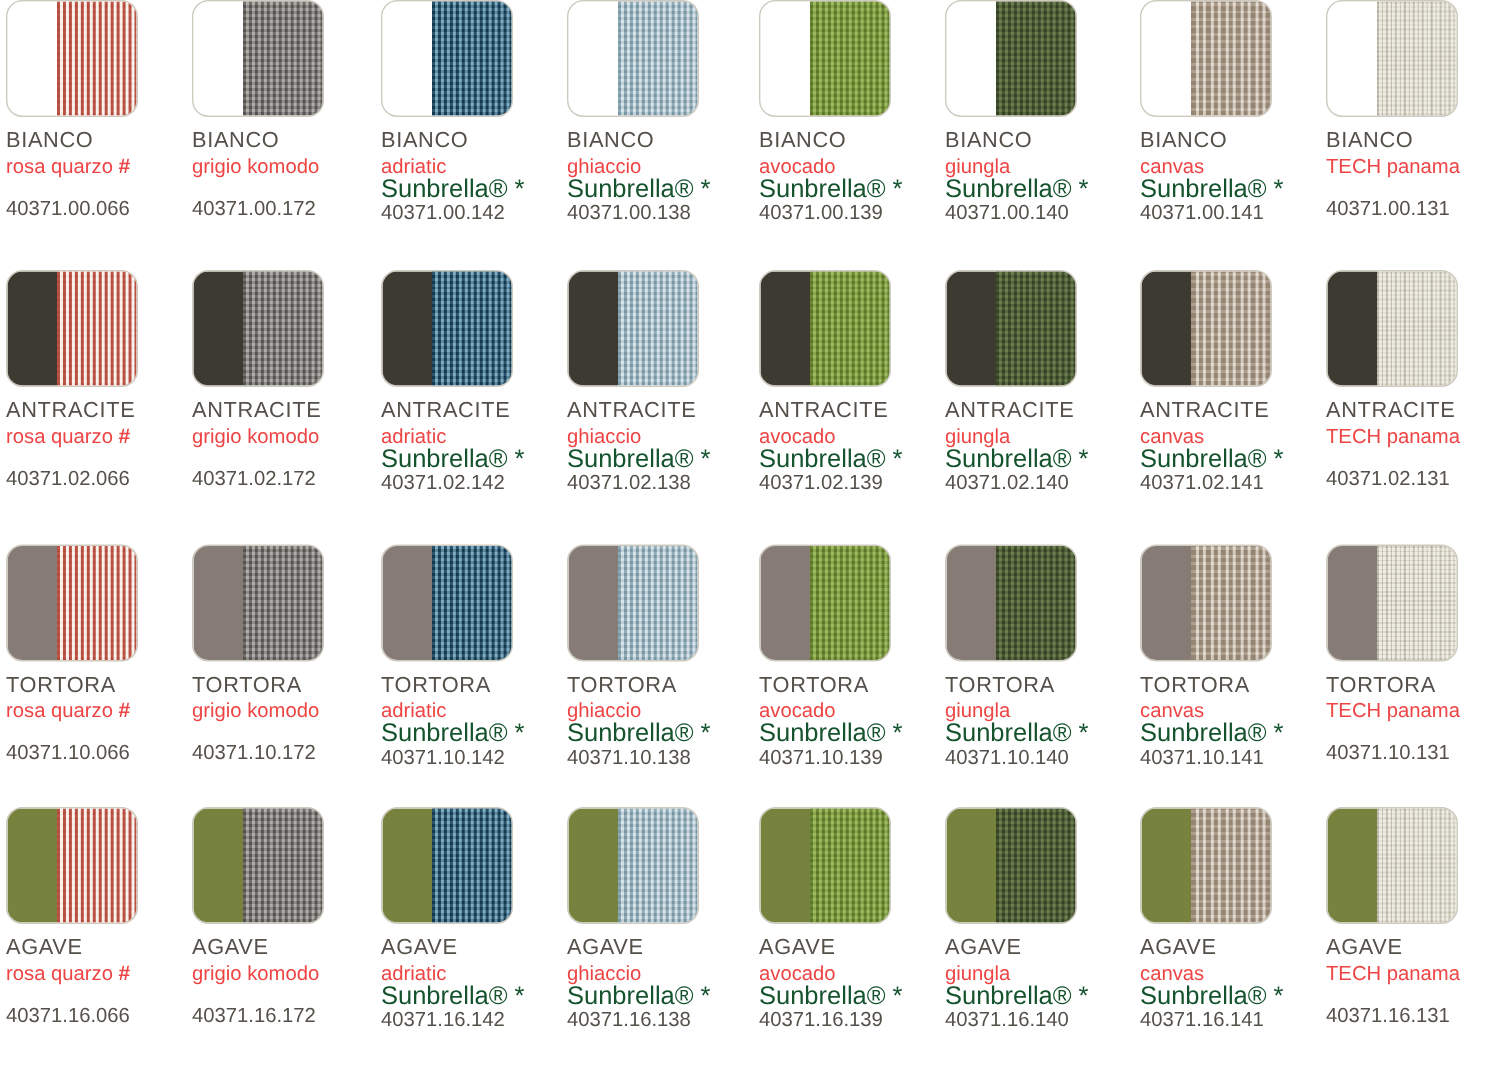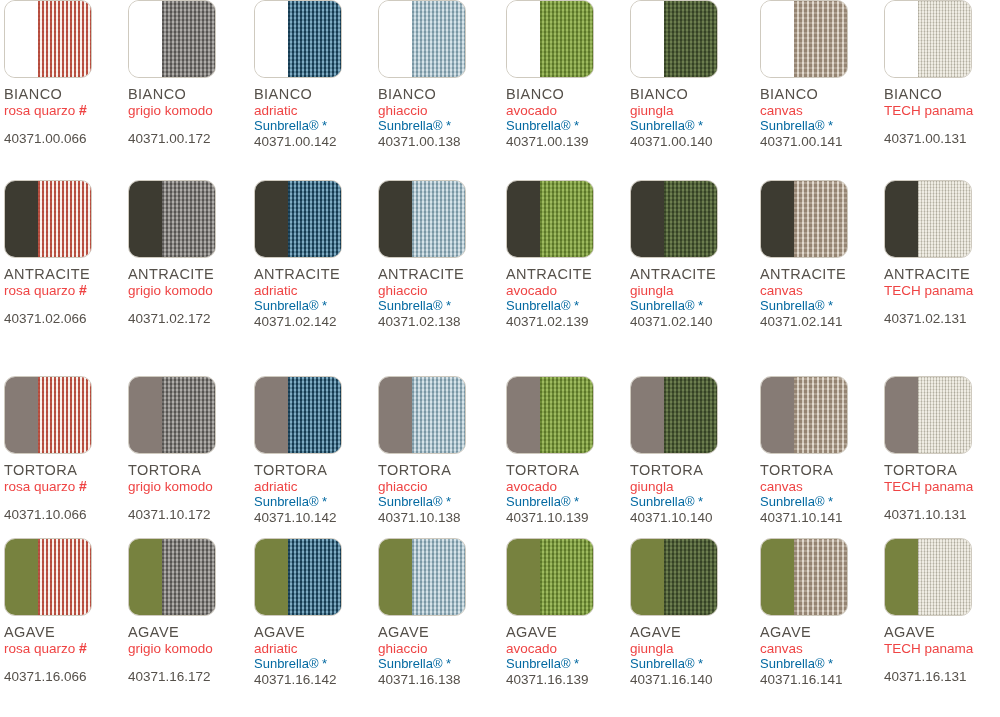--- a/index.html
+++ b/index.html
@@ -62,22 +62,22 @@
     letter-spacing: 0.45px;
     color: #55504a;
     white-space: nowrap;
   }
   .l-fabric {
     font-size: 13.5px;
     color: #ef4444;
     white-space: nowrap;
   }
   .l-brand {
-    font-size: 13px;
-    color: #0369a1;
+    font-size: 17px;
+    color: #14532d;
     white-space: nowrap;
   }
   .l-code {
     font-size: 13.5px;
     color: #55504a;
     white-space: nowrap;
   }
   .l-code.gap { margin-top: 13px; }
   .hash {
     font-weight: bold;
@@ -403,21 +403,21 @@
             <div class="fx fx-panama"></div>
           </div>
         </div>
         <div class="labels">
           <div class="l-family">ANTRACITE</div>
           <div class="l-fabric"><span>TECH panama</span></div>
           <div class="l-code gap">40371.02.131</div>
         </div>
       </div>
     </div>
-    <div class="row" style="top: 376px;">
+    <div class="row" style="top: 363px;">
       <div class="cell" style="left: 4px;">
         <div class="swatch">
           <div class="base" style="background: rgb(134, 123, 117);"></div>
           <div class="fabric">
             <div class="fx fx-rosa"></div>
           </div>
         </div>
         <div class="labels">
           <div class="l-family">TORTORA</div>
           <div class="l-fabric"><span>rosa quarzo</span> <span class="hash">#</span></div>

